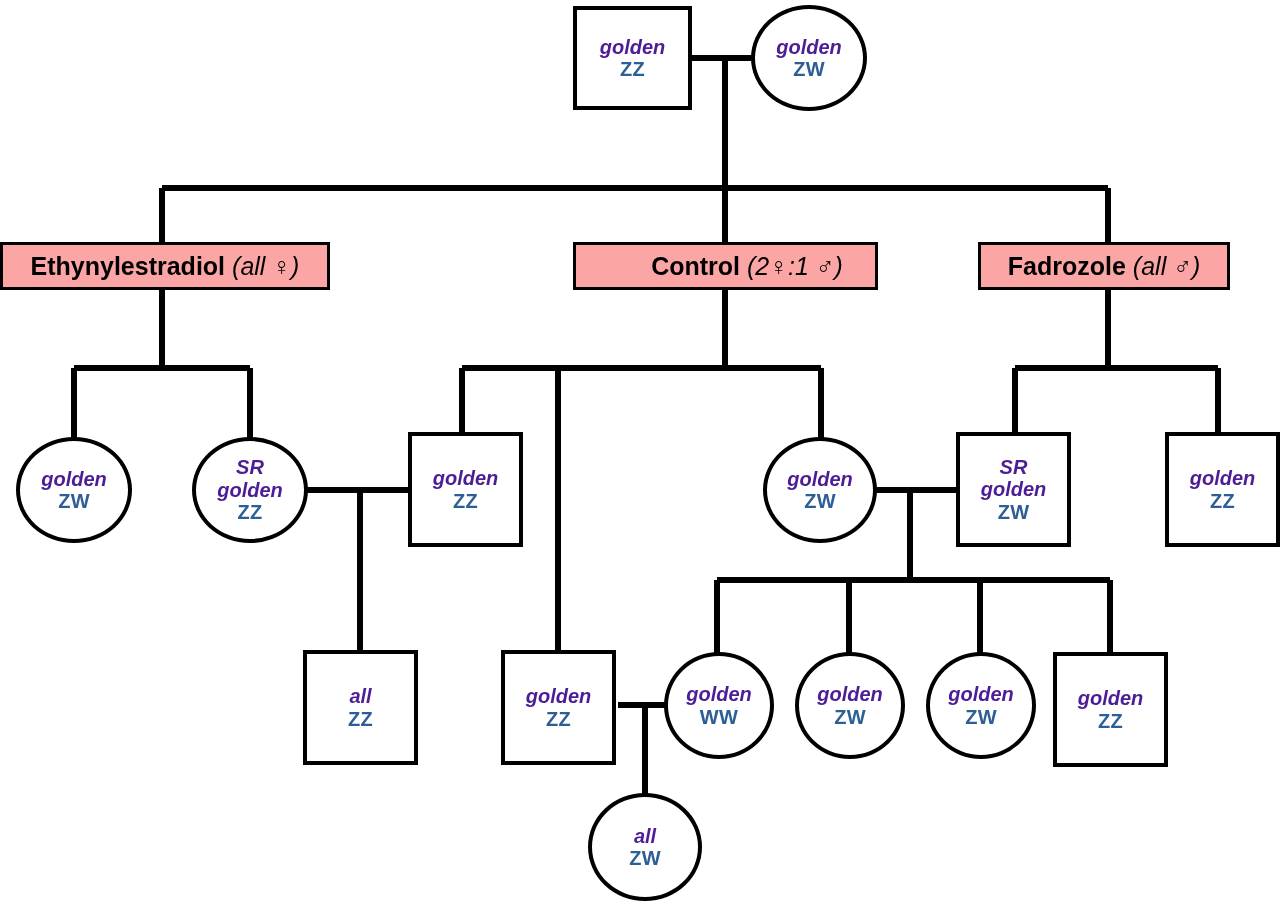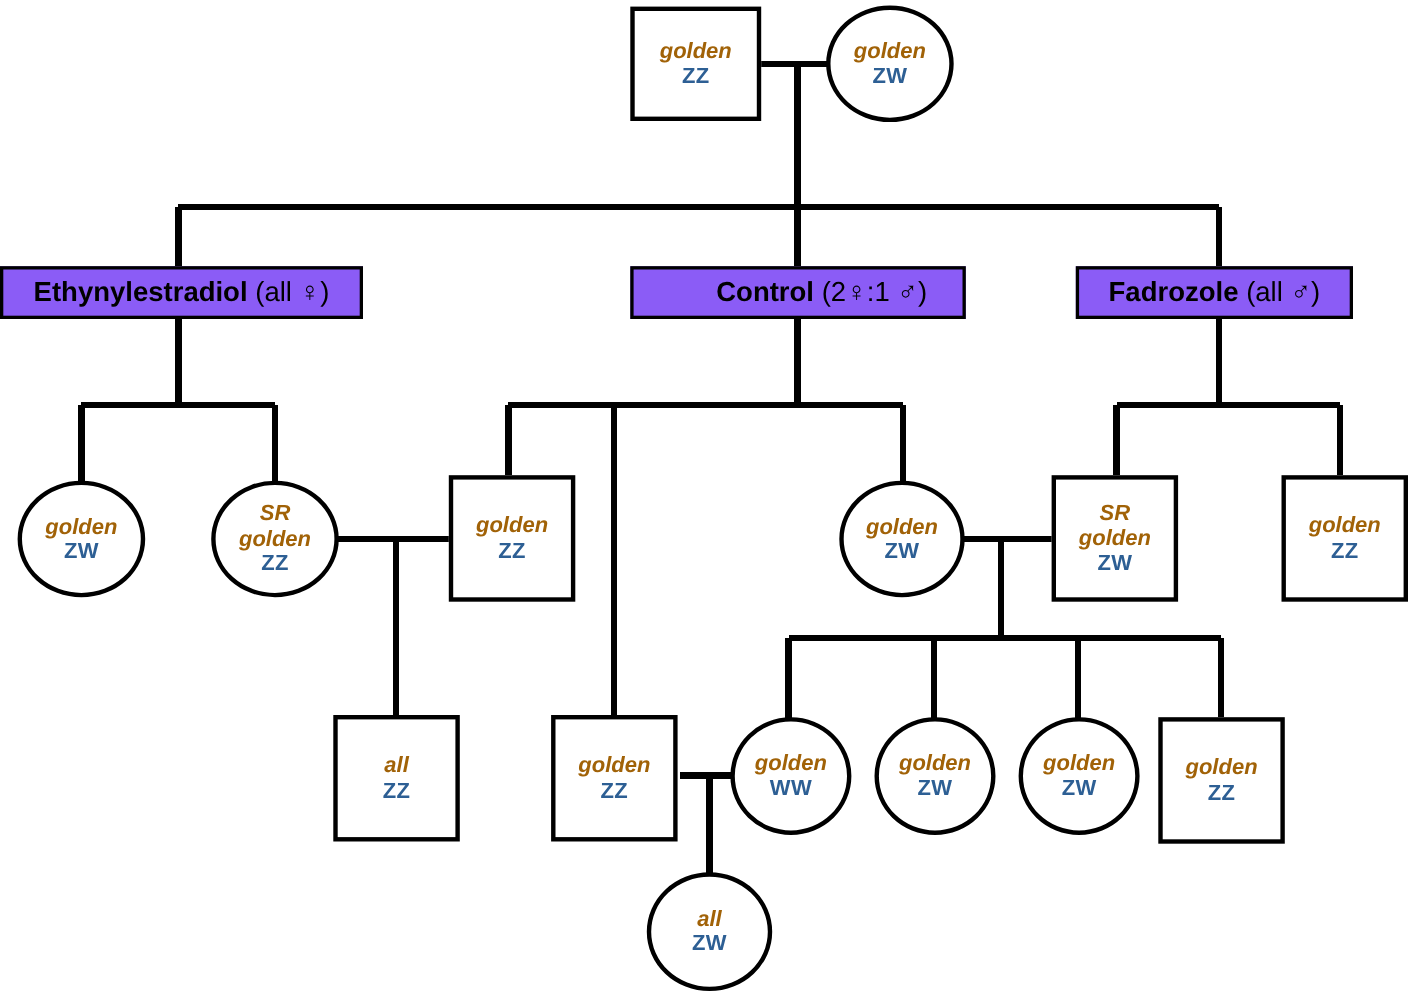--- a/index.html
+++ b/index.html
@@ -32,53 +32,54 @@
     align-items: center;
     justify-content: center;
     line-height: 1.12;
     z-index: 5;
   }
   .node.square { border-radius: 0; }
   .node.circle { border-radius: 50%; }
   .node .tag {
     font-style: italic;
     font-weight: bold;
-    color: #a16207;
+    color: #4c1d95;
     font-size: 20px;
     white-space: nowrap;
   }
   .node .geno {
     font-style: normal;
     font-weight: bold;
     color: #2d5f94;
     font-size: 20px;
     white-space: nowrap;
     letter-spacing: 0.3px;
   }
   .group-box {
     position: absolute;
     box-sizing: border-box;
     border: 3px solid #000000;
-    background: #8b5cf6;
+    background: #fca5a5;
     display: flex;
     align-items: center;
     justify-content: center;
     z-index: 5;
     color: #000000;
   }
   .group-box .gname {
     font-weight: bold;
     font-size: 25px;
     white-space: nowrap;
   }
   .group-box .gratio {
     font-weight: normal;
     font-size: 25px;
     white-space: nowrap;
     padding-left: 7px;
+    font-style: italic;
   }
 </style>
 </head>
 <body>
 
 <div id="diagram">
 
   <svg id="lines" viewBox="0 0 1280 904" xmlns="http://www.w3.org/2000/svg">
     <g stroke="#000000" stroke-width="6" fill="none" shape-rendering="crispEdges">
 

